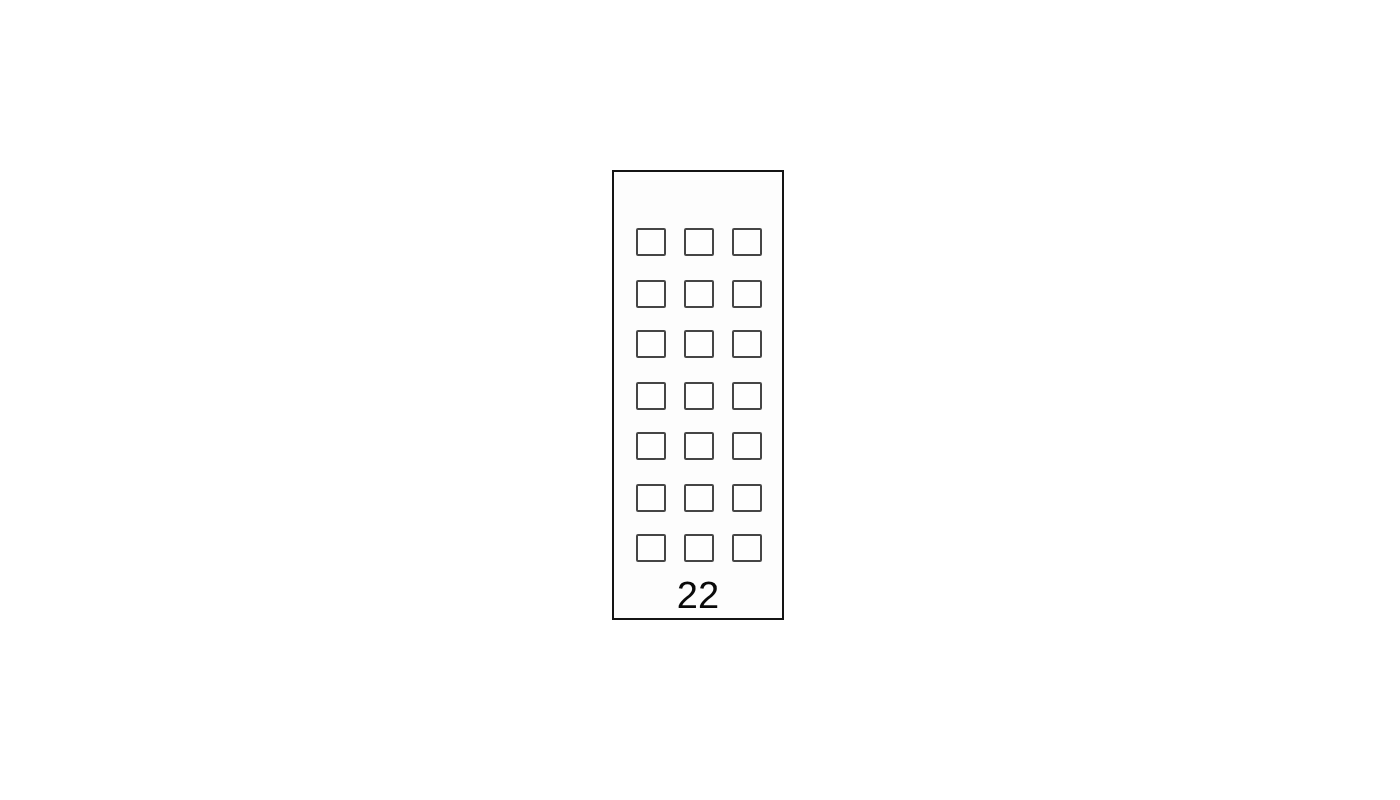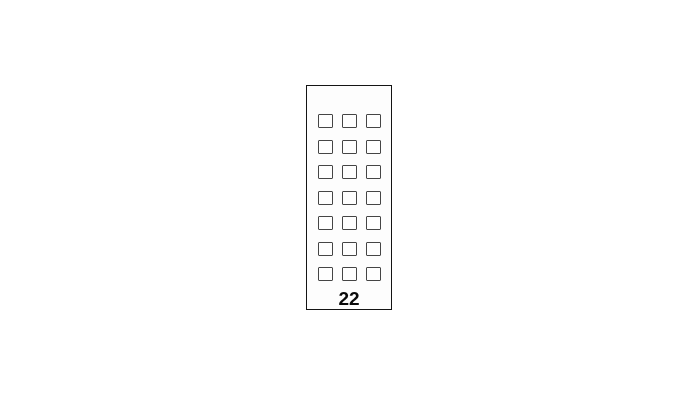--- a/index.html
+++ b/index.html
@@ -41,21 +41,21 @@
     border-radius: 1px;
     background: var(--cell-fill, #fefefe);
   }
   .panel-label {
     position: absolute;
     bottom: 1px;
     left: 0;
     width: 100%;
     text-align: center;
     font-size: 19px;
-    font-weight: 700;
+    font-weight: 400;
     letter-spacing: 0;
     line-height: 1;
     color: var(--label-color, #0a0a0a);
   }
 </style>
 </head>
 <body>
 
 <div class="canvas">
   <div class="panel">

